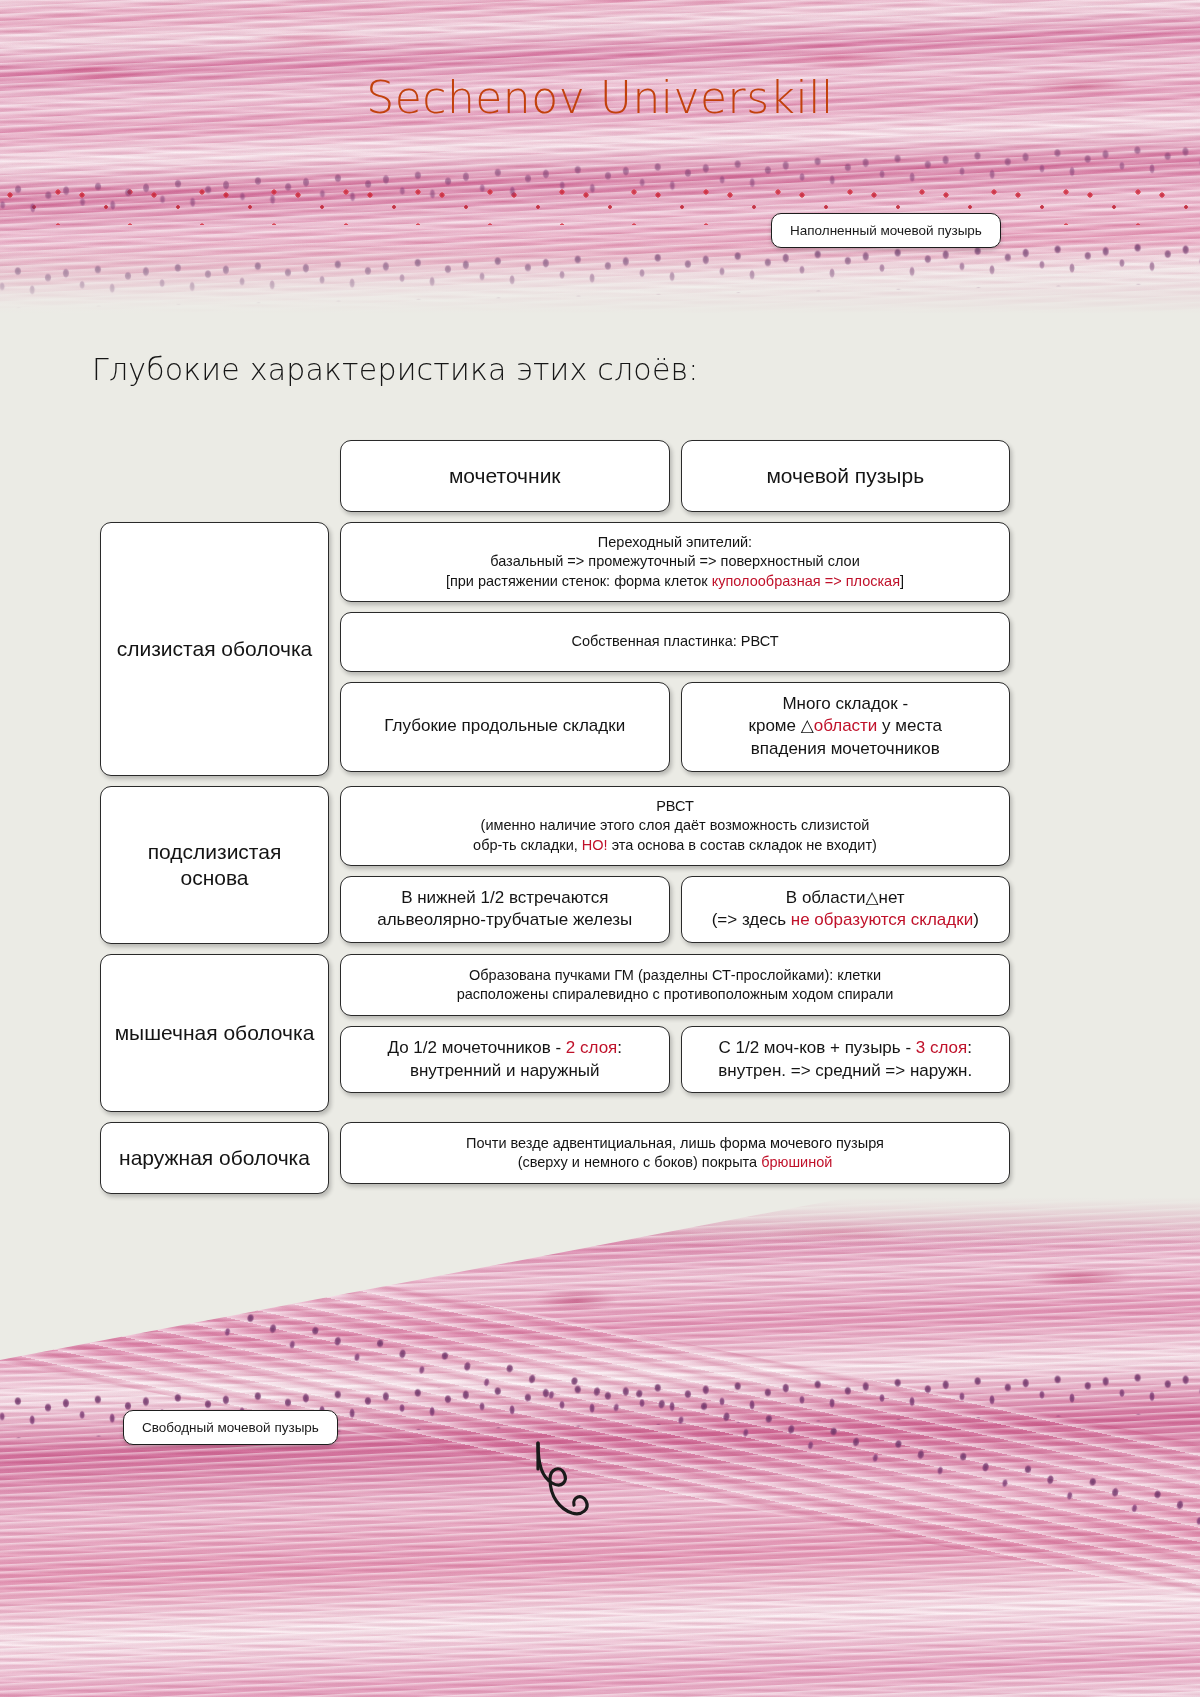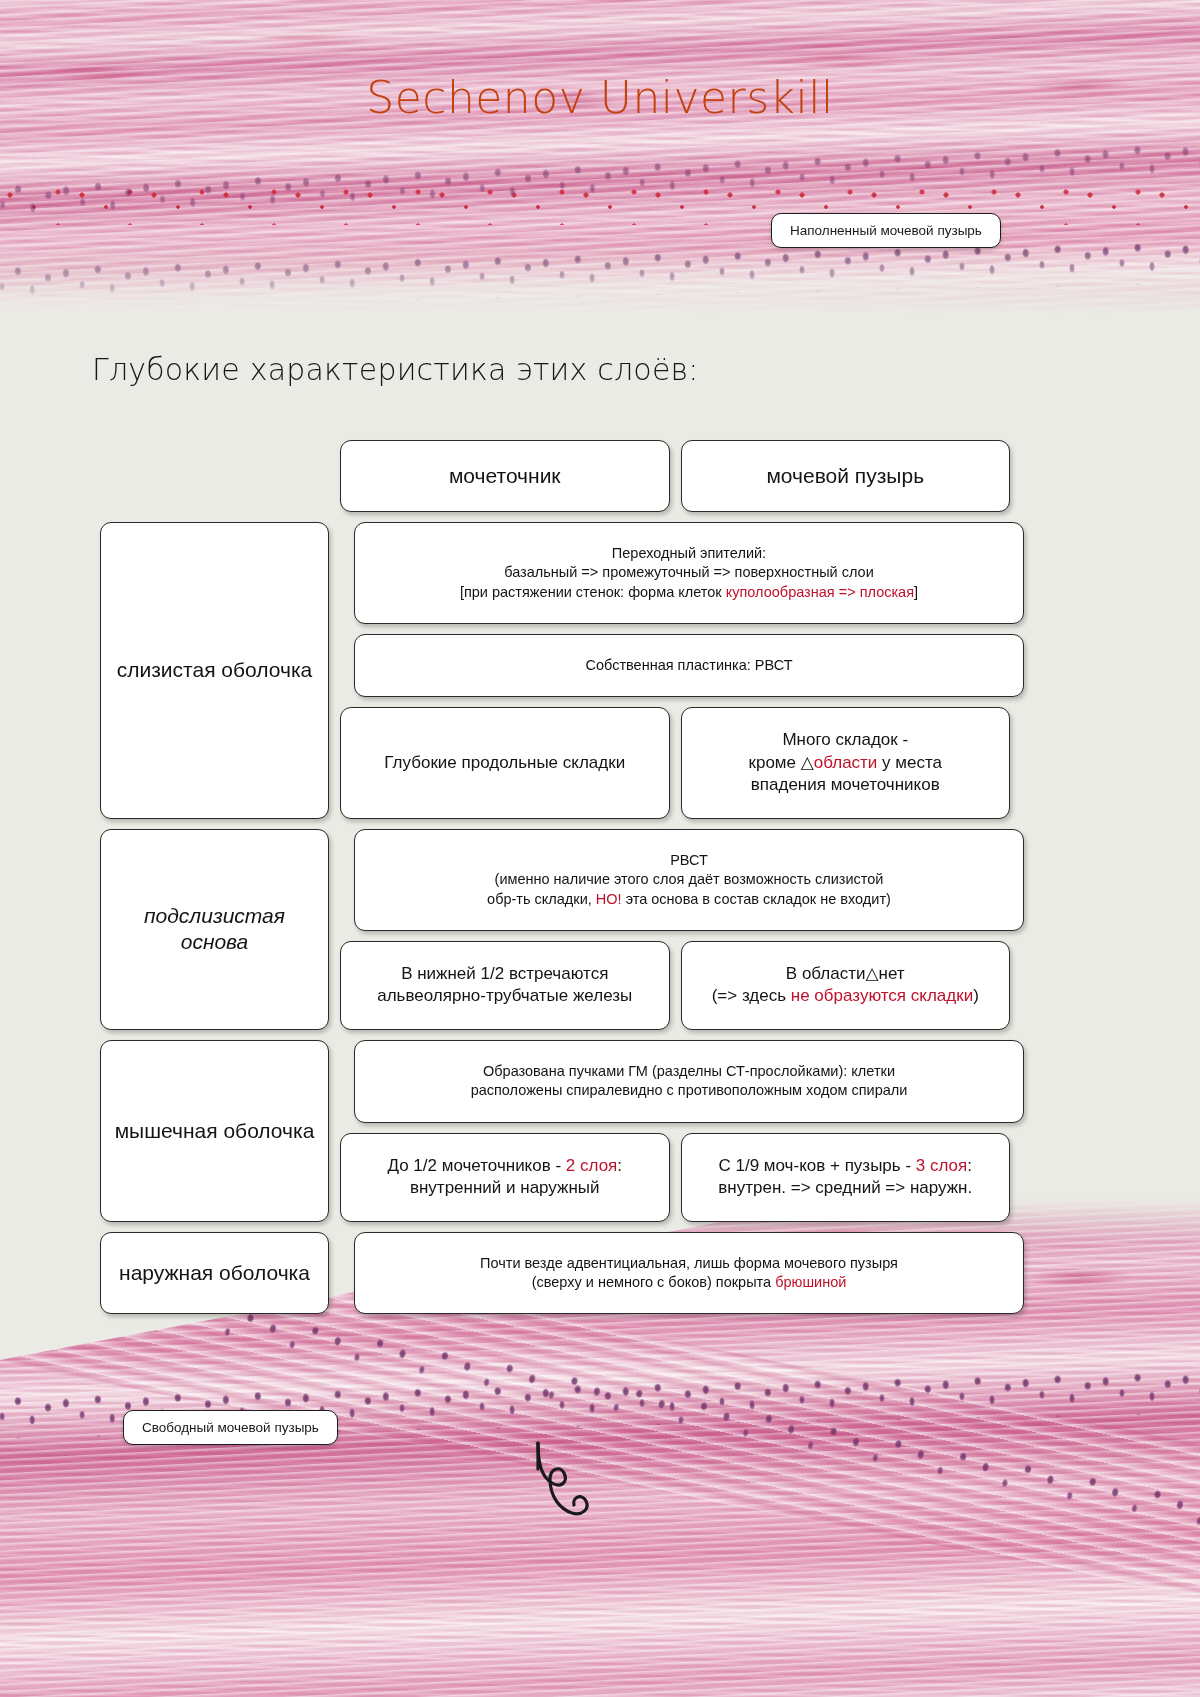--- a/index.html
+++ b/index.html
@@ -262,21 +262,21 @@
   .box {
     background: #fff;
     border: 1.7px solid #2a2a2a;
     border-radius: 11px;
     box-shadow: 2px 3px 4px rgba(0,0,0,.22);
     display: flex;
     align-items: center;
     justify-content: center;
     text-align: center;
     color: #141414;
-    padding: 21px 12px;
+    padding: 10px 12px;
     line-height: 1.33;
   }
 
   .hdr-row {
     display: flex;
     gap: 11px;
     margin-left: 240px;
     margin-bottom: 10px;
   }
 
@@ -302,21 +302,21 @@
     line-height: 1.24;
   }
 
   .cells {
     flex: 1;
     display: flex;
     flex-direction: column;
     gap: 10px;
   }
 
-  .cell-full { width: 100%; font-size: 14.5px; margin-left: 14px; }
+  .cell-full { width: 100%; font-size: 14.5px; }
 
   .cell-split {
     display: flex;
     gap: 11px;
   }
 
   .cell-half {
     flex: 1;
     font-size: 17px;
   }
@@ -324,21 +324,21 @@
   .h1 { min-height: 76px; }
   .h2 { min-height: 60px; }
   .h3 { min-height: 72px; }
   .h4 { min-height: 74px; }
   .h5 { min-height: 60px; }
   .h6 { min-height: 62px; }
   .h7 { min-height: 62px; }
   .h8 { min-height: 62px; }
 
   .r1 .label-box { min-height: 254px; }
-  .r2 .label-box { min-height: 158px; font-style: italic; }
+  .r2 .label-box { min-height: 158px; }
   .r3 .label-box { min-height: 158px; }
   .r4 .label-box { min-height: 72px; }
 
   .red { color: #c0112a; }
 
   
   .logo-glyph {
     position: absolute;
     left: 520px;
     top: 1435px;
@@ -457,21 +457,21 @@
       </div>
       <div class="cell-split">
         <div class="box cell-half h7">
           <div class="sr-text">
               <div><span>До 1/2 мочеточников - </span><span class="red">2 слоя</span><span>:</span></div>
               <div><span>внутренний и наружный</span></div>
             </div>
         </div>
         <div class="box cell-half h7">
           <div class="sr-text">
-              <div><span>С 1/9 моч-ков + пузырь - </span><span class="red">3 слоя</span><span>:</span></div>
+              <div><span>С 1/2 моч-ков + пузырь - </span><span class="red">3 слоя</span><span>:</span></div>
               <div><span>внутрен. =&gt; средний =&gt; наружн.</span></div>
             </div>
         </div>
       </div>
     </div>
   </div>
 
   <div class="grid-row r4">
     <div class="box label-box">наружная оболочка</div>
     <div class="cells">

